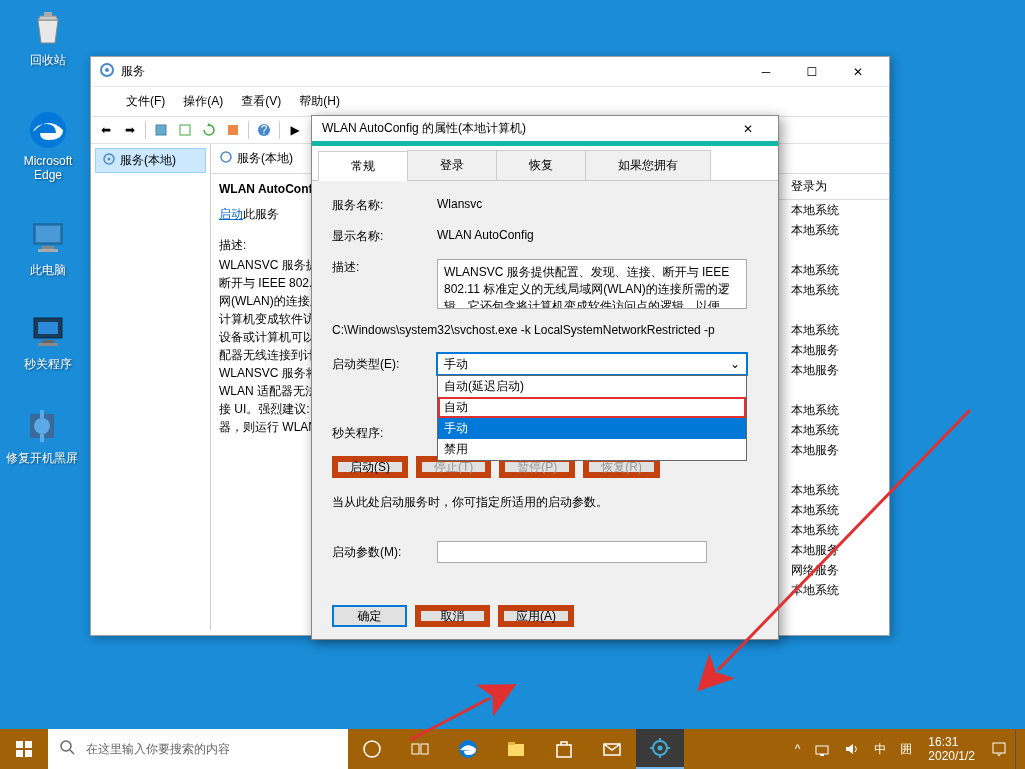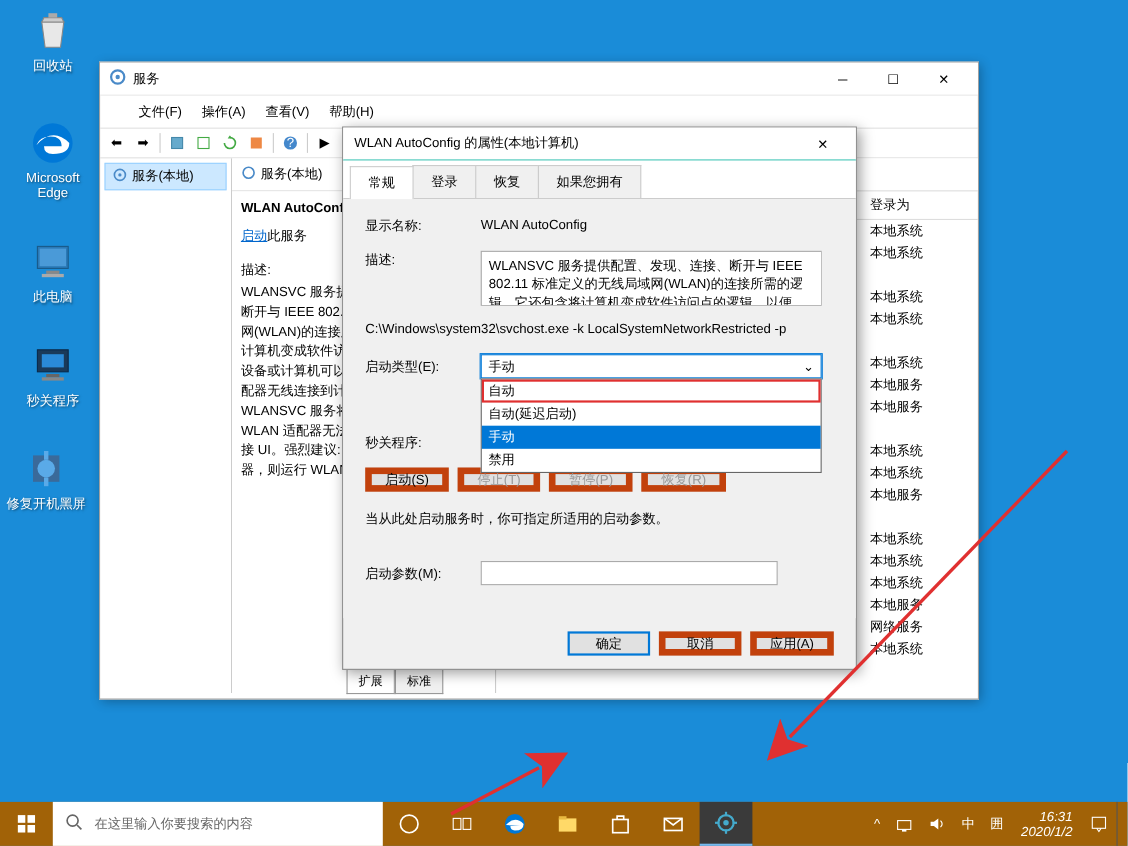--- a/index.html
+++ b/index.html
@@ -30,55 +30,55 @@
 .svc-desc .desc-hdr { margin-top: 14px; margin-bottom: 2px; }
 .svc-desc .desc-txt { line-height: 1.5; }
 .svc-list { flex: 1; overflow: hidden; }
 .svc-list .hdr { padding: 4px 8px; border-bottom: 1px solid #ddd; }
 .svc-list .row { padding: 2px 8px; }
 .svc-tabs { position: absolute; bottom: 4px; left: 224px; display: flex; }
 .svc-tabs .tab { padding: 3px 10px; border: 1px solid #999; border-top: none; background: #f0f0f0; cursor: pointer; font-size: 11px; }
 .svc-tabs .tab.active { background: #fff; }
 
 .dialog { position: absolute; background: #f0f0f0; border: 1px solid #888; box-shadow: 3px 3px 12px rgba(0,0,0,0.4); }
-.dialog .dtitle { height: 30px; background: #fff; display: flex; align-items: center; padding: 0 10px; border-bottom: 1px solid #14b8a6; }
+.dialog .dtitle { height: 30px; background: #fff; display: flex; align-items: center; padding: 0 10px; border-bottom: 5px solid #14b8a6; }
 .dialog .dtitle .dtt { flex: 1; }
 .dialog .dtitle .dclose { width: 40px; height: 28px; display: flex; align-items: center; justify-content: center; cursor: pointer; }
 .dialog .dtabs { display: flex; background: #fff; border-bottom: 1px solid #ccc; padding-top: 4px; padding-left: 6px; }
-.dialog .dtabs .dtab { padding: 6px 16px; border: 1px solid #ccc; border-bottom: none; background: #f0f0f0; cursor: pointer; margin-right: -1px; font-family: Liberation Mono, monospace; }
+.dialog .dtabs .dtab { padding: 6px 32px; border: 1px solid #ccc; border-bottom: none; background: #f0f0f0; cursor: pointer; margin-right: -1px; font-family: Liberation Mono, monospace; }
 .dialog .dtabs .dtab.active { background: #fff; position: relative; top: 1px; }
 .dialog .dbody { padding: 16px 20px; background: #f0f0f0; }
 .frow { display: flex; margin-bottom: 14px; align-items: flex-start; }
 .frow .flabel { width: 105px; flex-shrink: 0; }
 .frow .fval { flex: 1; }
 .desc-box { width: 310px; height: 50px; border: 1px solid #aaa; background: #fff; padding: 4px 6px; overflow-y: scroll; line-height: 1.4; }
 .combo-wrap { position: relative; width: 310px; }
 .combo { width: 100%; height: 22px; border: 1px solid #0078d7; background: #fff; display: flex; align-items: center; padding: 0 6px; cursor: pointer; box-shadow: 0 0 0 1px #0078d7; }
 .combo .carrow { margin-left: auto; }
 .dropdown { position: absolute; top: 22px; left: 0; width: 100%; border: 1px solid #666; background: #fff; z-index: 10; }
 .dropdown .opt { padding: 2px 6px; cursor: pointer; }
 .dropdown .opt.highlighted { border: 2px solid #e03030; padding: 0 4px; }
 .dropdown .opt.selected { background: #0078d7; color: #fff; }
 .btn { min-width: 75px; height: 22px; border: 6px solid #c2410c; background: #e1e1e1; cursor: pointer; padding: 0 12px; display: inline-flex; align-items: center; justify-content: center; }
 .btn.primary { border: 2px solid #0078d7; }
 .btn.disabled { color: #999; cursor: default; }
 .btn-row { display: flex; gap: 8px; }
-.dlg-footer { display: flex; justify-content: flex-end; gap: 8px; padding: 12px 20px; }
+.dlg-footer { display: flex; gap: 8px; padding: 12px 20px; }
 .text-input { border: 1px solid #aaa; background: #fff; height: 22px; width: 270px; padding: 0 4px; }
 
 .taskbar { position: absolute; bottom: 0; left: 0; right: 0; height: 40px; background: #a16207; display: flex; align-items: center; color: #fff; }
 .taskbar .start { width: 48px; height: 40px; display: flex; align-items: center; justify-content: center; cursor: pointer; }
 .taskbar .search { flex: 0 0 300px; height: 40px; background: #fff; display: flex; align-items: center; padding: 0 12px; color: #666; cursor: text; }
 .taskbar .search .sicon { margin-right: 10px; }
 .taskbar .tbicons { display: flex; }
 .taskbar .tbicon { width: 48px; height: 40px; display: flex; align-items: center; justify-content: center; cursor: pointer; }
 .taskbar .tbicon.active { border-bottom: 2px solid #76b9ed; background: #3a3a3a; }
 .taskbar .tray { margin-left: auto; display: flex; align-items: center; padding-right: 4px; gap: 2px; }
 .taskbar .tray .tricon { padding: 0 6px; height: 40px; display: flex; align-items: center; cursor: pointer; }
-.taskbar .clock { text-align: right; padding: 0 8px; font-size: 12px; line-height: 1.2; cursor: pointer; font-style: italic; }
+.taskbar .clock { text-align: left; padding: 0 8px; font-size: 12px; line-height: 1.2; cursor: pointer; }
 
 .svc-panel-title { background: #fff; padding: 6px 8px; display: flex; align-items: center; gap: 4px; border-bottom: 1px solid #ddd; }
 
 .arrow-svg { position: absolute; pointer-events: none; z-index: 100; }
 </style>
 </head>
 <body>
 
 <div class="desktop-icon" style="left:10px;top:8px">
   <div class="ico">
@@ -254,38 +254,42 @@
     <div class="dclose">✕</div>
   </div>
   <div class="dtabs">
     <div class="dtab active">常规</div>
     <div class="dtab">登录</div>
     <div class="dtab">恢复</div>
     <div class="dtab">如果您拥有</div>
   </div>
   <div class="dbody">
     <div class="frow">
+      <div class="flabel">服务名称:</div>
+      <div class="fval">Wlansvc</div>
+    </div>
+    <div class="frow">
       <div class="flabel">显示名称:</div>
       <div class="fval">WLAN AutoConfig</div>
     </div>
     <div class="frow">
       <div class="flabel">描述:</div>
       <div class="desc-box">WLANSVC 服务提供配置、发现、连接、断开与 IEEE 802.11 标准定义的无线局域网(WLAN)的连接所需的逻辑。它还包含将计算机变成软件访问点的逻辑，以便</div>
     </div>
     <div style="margin-bottom:16px">C:\Windows\system32\svchost.exe -k LocalSystemNetworkRestricted -p</div>
     <div class="frow" style="align-items:center">
       <div class="flabel">启动类型(E):</div>
       <div class="combo-wrap">
         <div class="combo">
           <span>手动</span>
           <span class="carrow">⌄</span>
         </div>
         <div class="dropdown">
+          <div class="opt">自动(延迟启动)</div>
           <div class="opt highlighted">自动</div>
-          <div class="opt">自动(延迟启动)</div>
           <div class="opt selected">手动</div>
           <div class="opt">禁用</div>
         </div>
       </div>
     </div>
     <div style="height:36px"></div>
     <div class="frow">
       <div class="flabel">秒关程序:</div>
       <div class="fval">已停止</div>
     </div>

